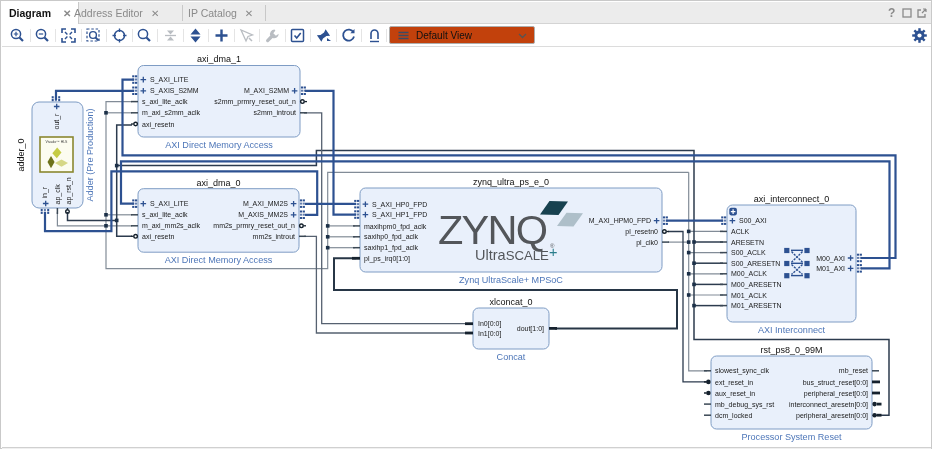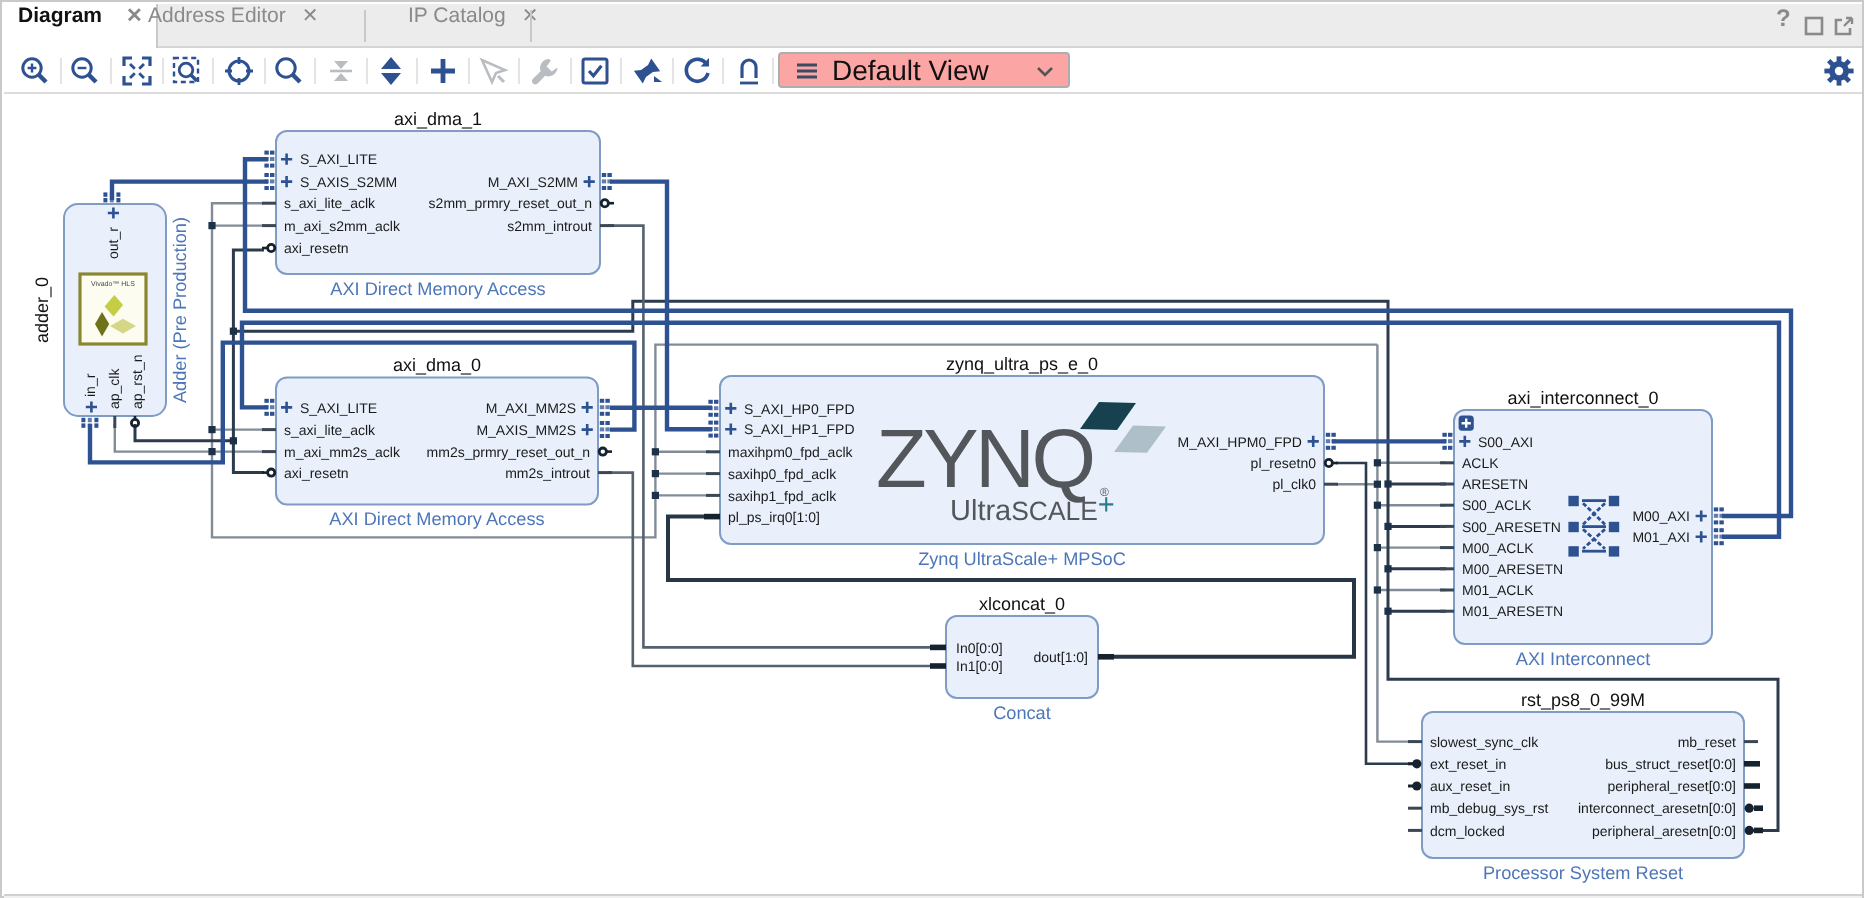--- a/index.html
+++ b/index.html
@@ -1,33 +1,33 @@
 <!DOCTYPE html>
 <html><head><meta charset="utf-8"><style>
 *{margin:0;padding:0;box-sizing:border-box}
 body{width:932px;height:449px;font-family:"Liberation Sans",sans-serif;background:#fff;overflow:hidden}
 #app{position:relative;width:932px;height:449px;border:1px solid #c9c9c9;background:#fff}
 #tabbar{position:absolute;left:1px;top:1px;width:929px;height:22px;background:#ececec;border-bottom:1px solid #d4d4d4}
-.tab{position:absolute;top:0;height:22px;font-size:10.5px;color:#8a8a8a;display:flex;align-items:flex-start}
+.tab{position:absolute;top:0;height:22px;font-size:10.5px;color:#8a8a8a;display:flex;align-items:center}
 .tabx{color:#8a8a8a;font-size:10px;margin-left:8px}
 .tsep{position:absolute;top:3px;height:16px;width:1px;background:#c8c8c8}
 #toolbar{position:absolute;left:1px;top:23px;width:929px;height:23px;background:#fff;border-bottom:1px solid #dcdcdc}
 .ti{position:absolute;top:3px;width:17px;height:17px}
 .sep{position:absolute;top:5px;width:1px;height:13px;background:#e4e4e4}
-#combo{position:absolute;left:387px;top:2px;width:146px;height:18px;border:1px solid #aeaeae;border-radius:2px;background:#fca5a5;font-size:14px;color:#111;display:flex;align-items:center}
+#combo{position:absolute;left:387px;top:2px;width:146px;height:18px;border:1px solid #aeaeae;border-radius:2px;background:#c2410c;font-size:10px;color:#111;display:flex;align-items:center}
 #canvas{position:absolute;left:1px;top:46px;width:929px;height:400px;background:#fff}
 #botstrip{position:absolute;left:1px;top:446px;width:929px;height:2px;background:#f0f0f0;border-top:1px solid #d0d0d0}
 </style></head><body>
 <div id="app">
 <div id="tabbar">
   <div style="position:absolute;left:0;top:0;width:77px;height:22px;background:#fff;border-right:1px solid #c9c9c9"></div>
   <div class="tab" style="left:7px;color:#111;font-weight:bold">Diagram<span class="tabx" style="margin-left:12px">✕</span></div>
   <div class="tab" style="left:72px">Address Editor<span class="tabx">✕</span></div>
   <div class="tsep" style="left:180px"></div>
-  <div class="tab" style="left:202px">IP Catalog<span class="tabx">✕</span></div>
+  <div class="tab" style="left:186px">IP Catalog<span class="tabx">✕</span></div>
   <div class="tsep" style="left:263px"></div>
   <div class="tab" style="left:886px;color:#8a8a8a;font-size:12px;font-weight:bold">?</div>
       <svg style="position:absolute;left:900px;top:6px" width="10" height="10" viewBox="0 0 10 10">
         <rect x="1" y="1" width="8" height="8" fill="none" stroke="#8a8a8a" stroke-width="1.3"></rect>
       </svg>
       <svg style="position:absolute;left:915px;top:6px" width="10" height="10" viewBox="0 0 10 10">
         <path d="M 4 2 H 1 V 9 H 8 V 6" fill="none" stroke="#8a8a8a" stroke-width="1.3"></path>
         <path d="M 5 5 L 9 1 M 9 1 H 6 M 9 1 V 4" stroke="#8a8a8a" stroke-width="1.2" fill="none"></path>
       </svg>
 </div>

